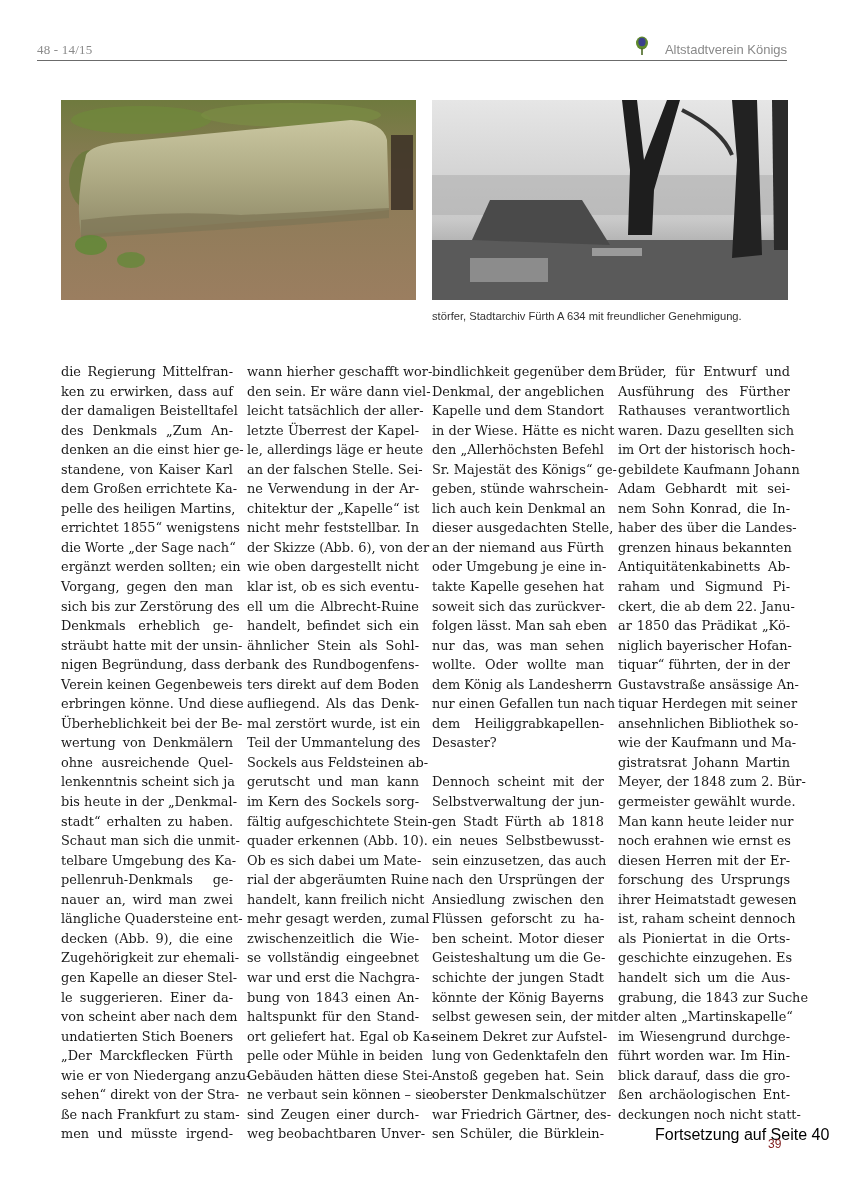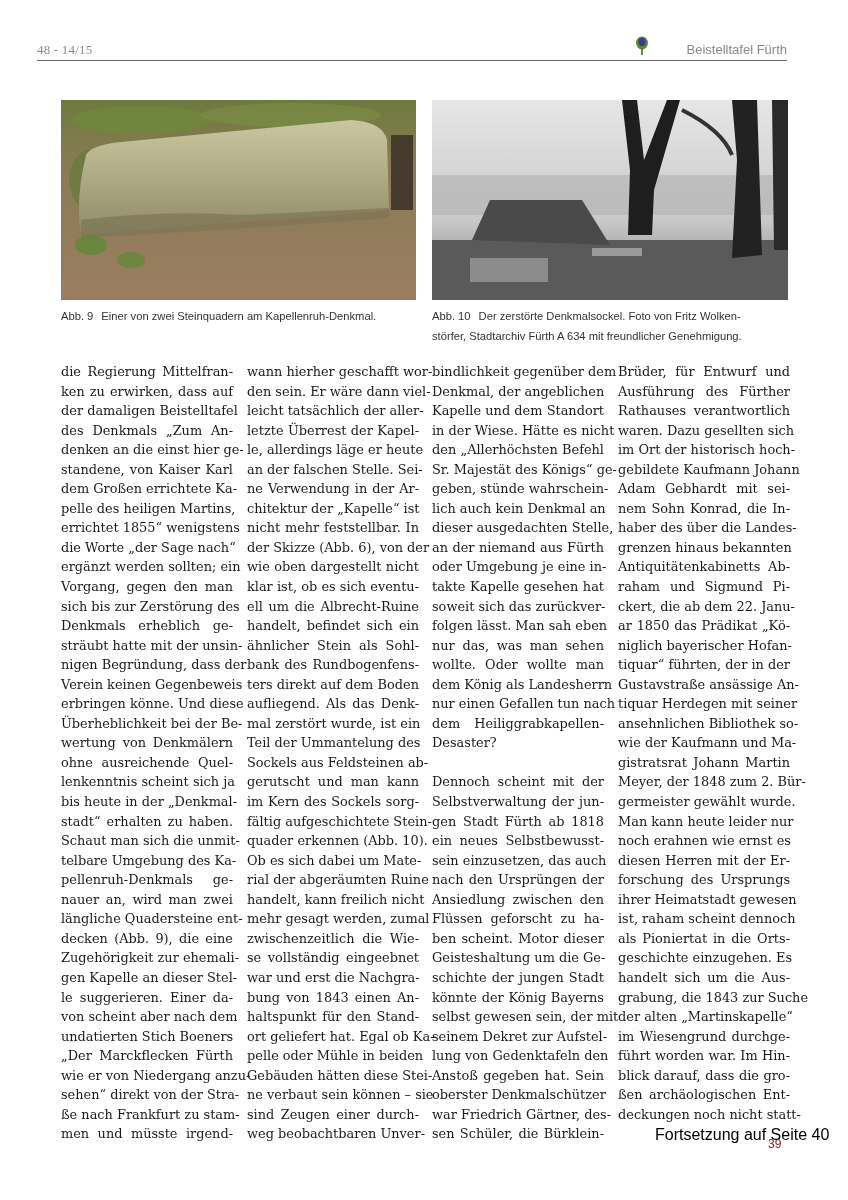--- a/index.html
+++ b/index.html
@@ -32,21 +32,21 @@
 
 <div class="header">
   <span class="issue">48 - 14/15</span>
   <span class="logo">
     <svg viewBox="0 0 14 20" width="14" height="20">
       <ellipse cx="7" cy="7" rx="6" ry="6.5" fill="#5f8a2c"></ellipse>
       <ellipse cx="7" cy="6" rx="3.6" ry="4.2" fill="#3b3f8c"></ellipse>
       <rect x="6.2" y="12" width="1.6" height="7" fill="#4d6a26"></rect>
     </svg>
   </span>
-  <span class="brand">Beistelltafel Fürth</span>
+  <span class="brand">Altstadtverein Königs</span>
 </div>
 
 <div class="fig fig9">
   <svg viewBox="0 0 355 200" preserveAspectRatio="none">
     <defs>
       <linearGradient id="ground" x1="0" y1="0" x2="0" y2="1">
         <stop offset="0" stop-color="#6f7a3e"></stop>
         <stop offset="0.35" stop-color="#8a7b56"></stop>
         <stop offset="1" stop-color="#9b7e60"></stop>
       </linearGradient>
@@ -84,25 +84,23 @@
     <rect x="38" y="158" width="78" height="24" fill="#8c8c8c"></rect>
     <rect x="160" y="148" width="50" height="8" fill="#9a9a9a"></rect>
     <path d="M190 0 L205 0 L212 60 L235 0 L248 0 L222 90 L220 135 L196 135 L198 70 Z" fill="#1e1e1e"></path>
     <path d="M300 0 L325 0 L330 155 L300 158 L305 60 Z" fill="#222"></path>
     <path d="M340 0 L356 0 L356 150 L342 150 Z" fill="#2a2a2a"></path>
     <path d="M250 10 Q290 30 300 55" stroke="#333" stroke-width="4" fill="none"></path>
   </svg>
 </div>
 
 <div class="caption cap9">
-  <div><span class="cap-label">Abb. 9</span><span>Einer von zwei Steinquadern am Kapellenruh-Denkmal.</span></div>
 </div>
 
 <div class="caption cap10">
-  <div><span class="cap-label">Abb. 10</span><span>Der zerstörte Denkmalsockel. Foto von Fritz Wolken-</span></div>
   <div>störfer, Stadtarchiv Fürth A 634 mit freundlicher Genehmigung.</div>
 </div>
 
 <div class="col col1">
     <span class="line">die Regierung Mittelfran-</span>
     <span class="line">ken zu erwirken, dass auf</span>
     <span class="line">der damaligen Beistelltafel</span>
     <span class="line">des Denkmals „Zum An-</span>
     <span class="line">denken an die einst hier ge-</span>
     <span class="line">standene, von Kaiser Karl</span>

